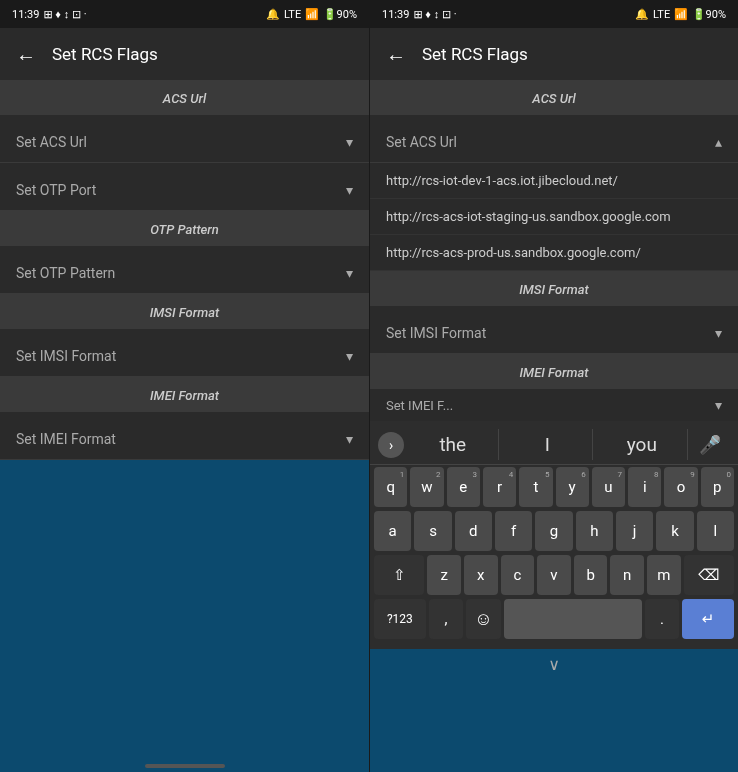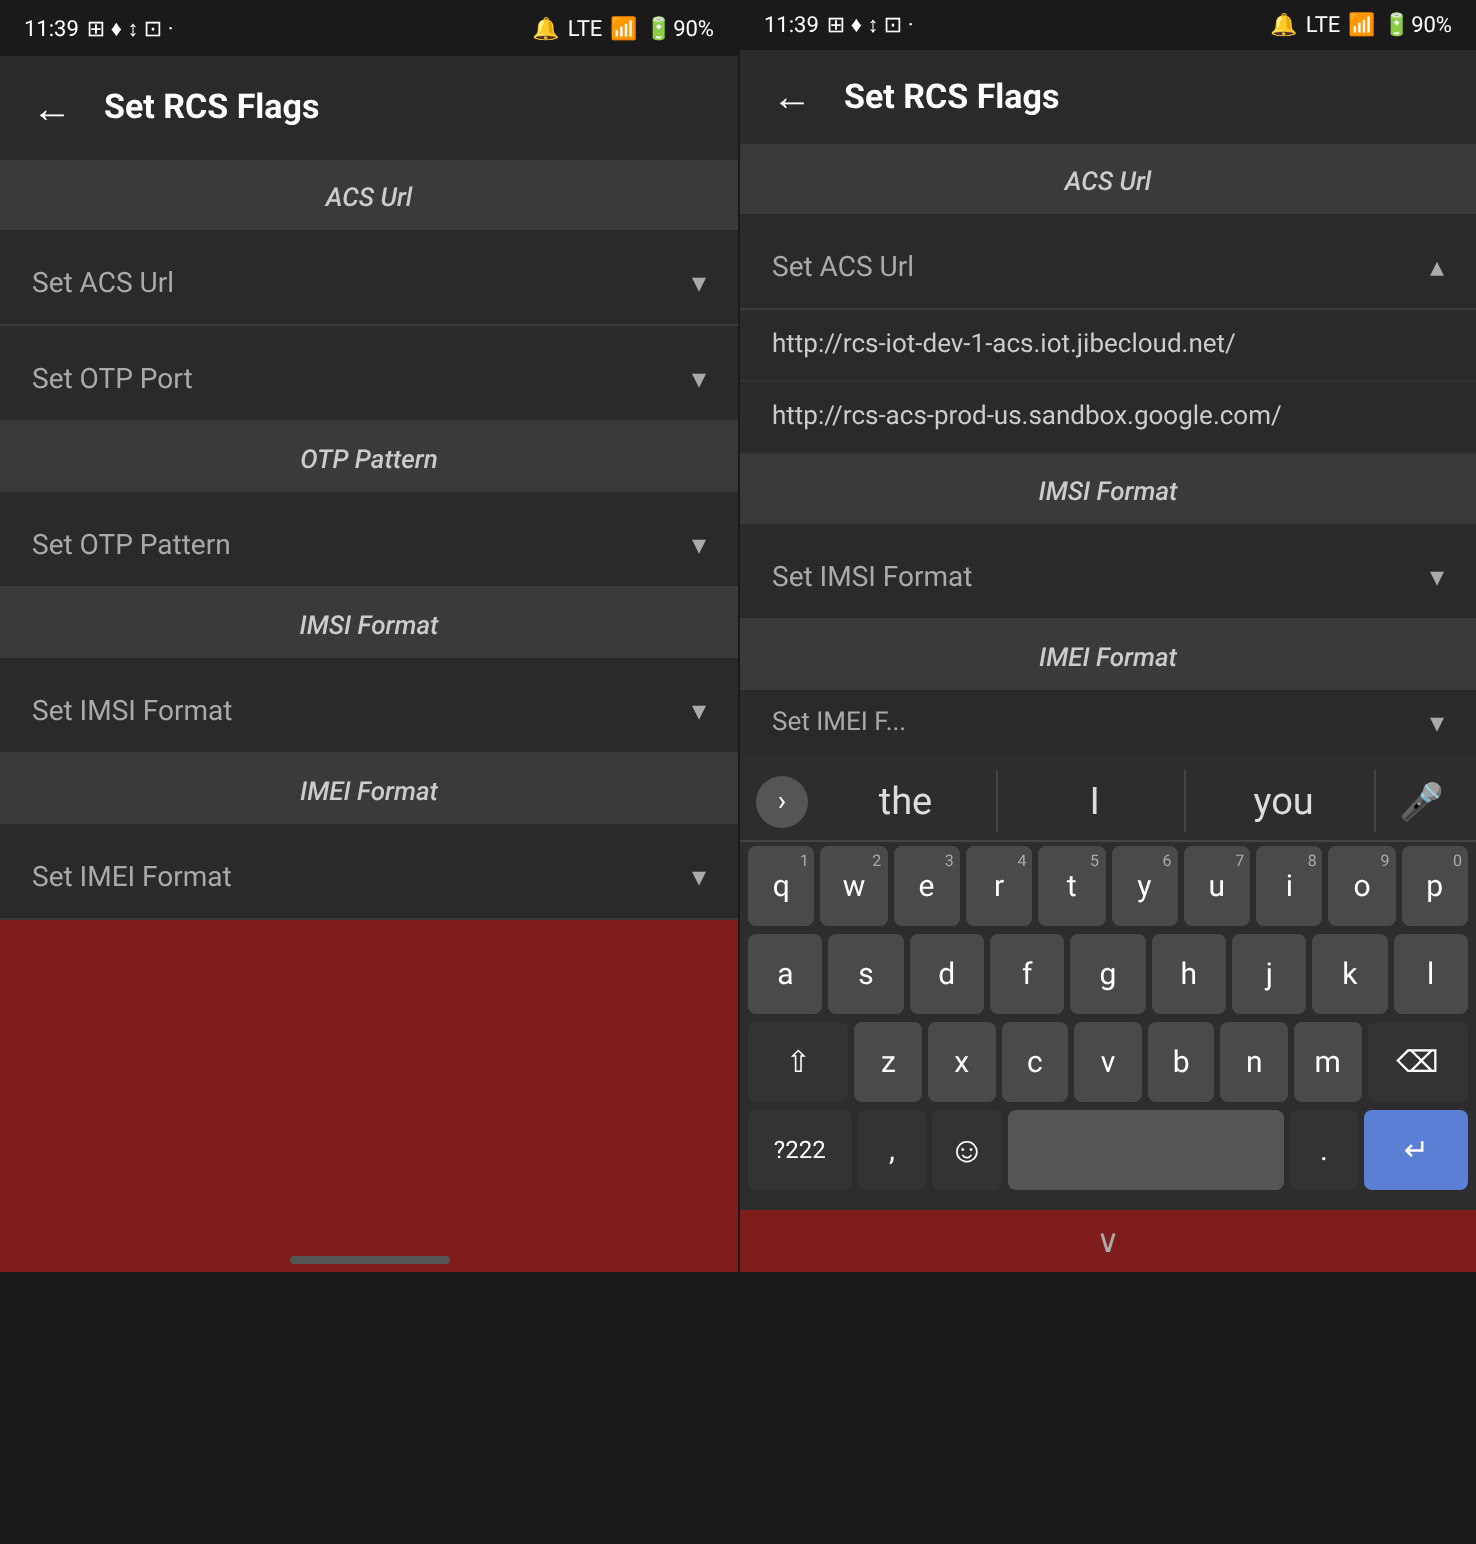--- a/index.html
+++ b/index.html
@@ -23,22 +23,22 @@
       padding: 0 12px;
       font-size: 11px;
       color: #fff;
     }
     .status-bar-left { display: flex; align-items: center; gap: 4px; }
     .status-bar-right { display: flex; align-items: center; gap: 4px; }
 
     
     .panel {
       width: 369px;
-      height: 636px;
-      background: #7f1d1d;
+      height: 772px;
+      background: #0c4a6e;
       display: flex;
       flex-direction: column;
       overflow: hidden;
     }
 
     
     .app-bar {
       height: 52px;
       background: #2a2a2a;
       display: flex;
@@ -47,21 +47,21 @@
       gap: 16px;
     }
     .app-bar-back {
       color: #fff;
       font-size: 20px;
       cursor: pointer;
     }
     .app-bar-title {
       color: #fff;
       font-size: 17px;
-      font-weight: 700;
+      font-weight: 400;
     }
 
     
     .content {
       flex: 1;
       overflow-y: auto;
       overflow-x: hidden;
     }
 
     
@@ -346,20 +346,21 @@
     <div class="section-header">
       <span class="section-header-text">ACS Url</span>
     </div>
     <div class="dropdown-row">
       <span class="dropdown-row-text">Set ACS Url</span>
       <span class="dropdown-arrow">▴</span>
     </div>
 
     <div class="dropdown-expanded">
       <div class="dropdown-option">http://rcs-iot-dev-1-acs.iot.jibecloud.net/</div>
+      <div class="dropdown-option">http://rcs-acs-iot-staging-us.sandbox.google.com</div>
       <div class="dropdown-option">http://rcs-acs-prod-us.sandbox.google.com/</div>
     </div>
 
     <div class="section-header">
       <span class="section-header-text">IMSI Format</span>
     </div>
     <div class="dropdown-row">
       <span class="dropdown-row-text">Set IMSI Format</span>
       <span class="dropdown-arrow">▾</span>
     </div>
@@ -415,21 +416,21 @@
       <div class="key">x</div>
       <div class="key">c</div>
       <div class="key">v</div>
       <div class="key">b</div>
       <div class="key">n</div>
       <div class="key">m</div>
       <div class="key key-dark key-delete">⌫</div>
     </div>
 
     <div class="keyboard-bottom-row">
-      <div class="key key-dark key-wide" style="font-size:12px;">?222</div>
+      <div class="key key-dark key-wide" style="font-size:12px;">?123</div>
       <div class="key key-dark">,</div>
       <div class="key key-dark" style="font-size:18px;">☺</div>
       <div class="key key-space"></div>
       <div class="key key-dark">.</div>
       <div class="key key-enter">↵</div>
     </div>
   </div>
 
   <div class="collapsed-indicator">
     <span>∨</span>

